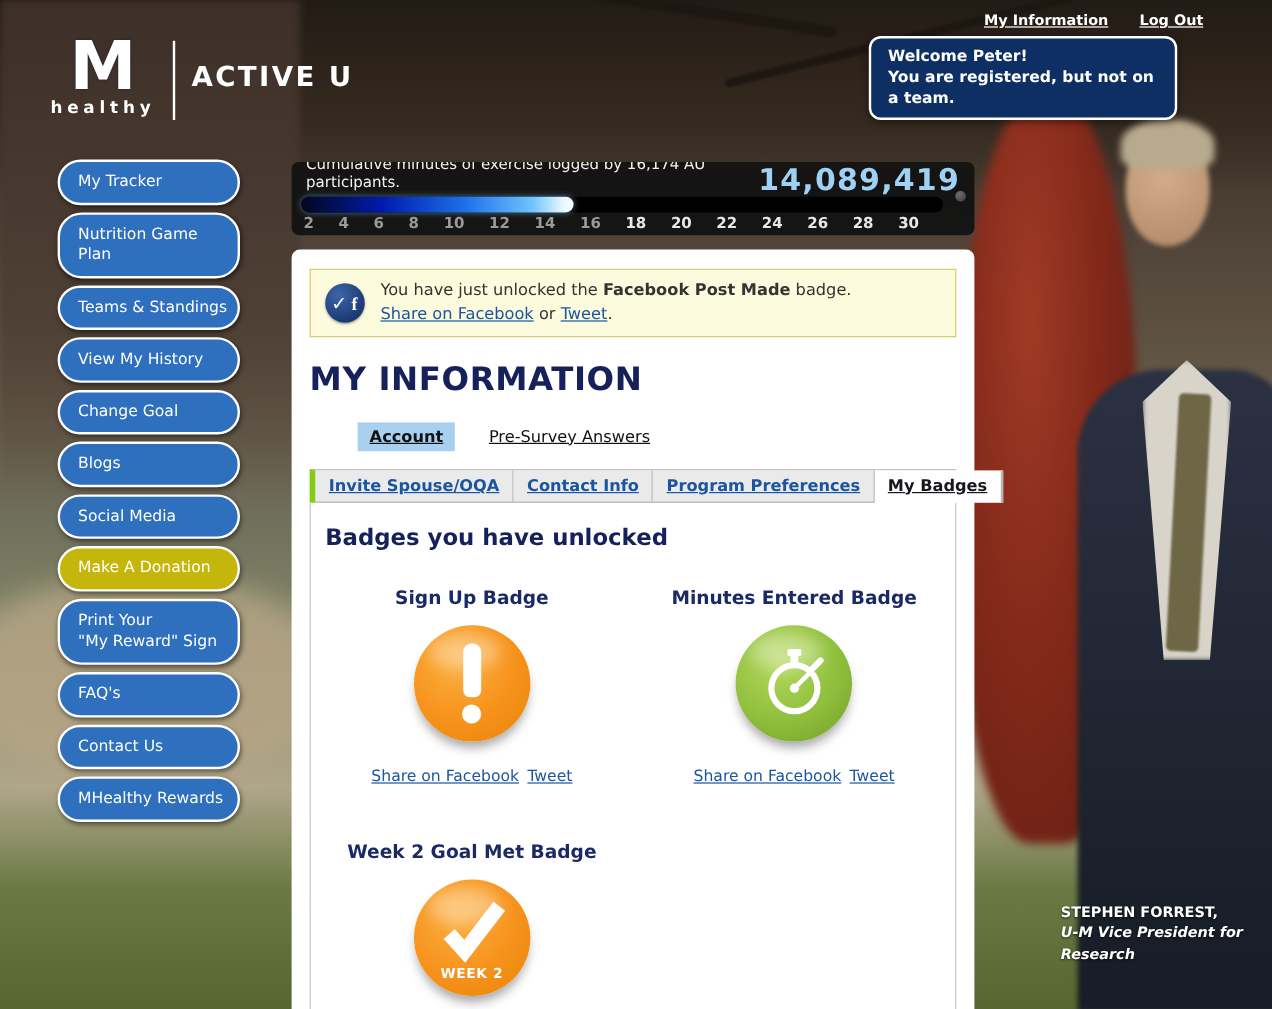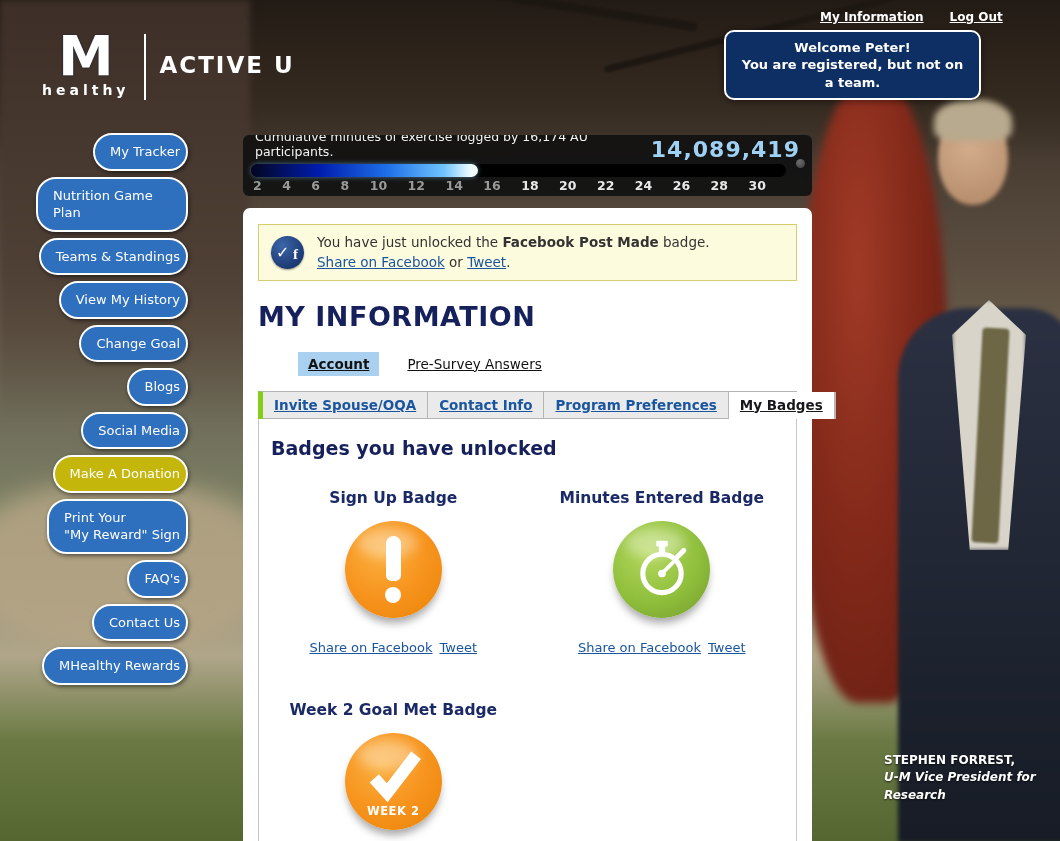--- a/index.html
+++ b/index.html
@@ -37,36 +37,36 @@
   .top-links { position:absolute; top:10px; left:820px; width:150px; display:flex; gap:26px; }
   .top-links a { color:#fff; font-size:12px; font-weight:bold; text-decoration:underline; white-space:nowrap; cursor:pointer; }
   .logo { position:absolute; left:42px; top:30px; display:flex; color:#fff; }
   .logo-m-block { text-align:center; }
   .logo-m { font-size:56px; font-weight:bold; line-height:52px; text-shadow:0 0 2px rgba(10,25,60,.9); }
   .logo-healthy { font-size:14px; letter-spacing:4px; font-weight:bold; }
   .logo-divider { width:2px; background:#fff; margin:4px 14px 0 14px; height:66px; }
   .logo-product { font-size:23px; font-weight:bold; letter-spacing:2px; margin-top:22px; white-space:nowrap; }
   .welcome-box { position:absolute; left:724px; top:30px; width:257px; height:70px;
     background:#0e2f63; border:2px solid #fff; border-radius:10px; color:#fff;
-    font-size:13px; font-weight:bold; text-align:center; display:flex; flex-direction:column;
+    font-size:13px; font-weight:bold; display:flex; flex-direction:column;
     justify-content:center; padding:4px 14px; line-height:1.35; box-shadow:0 2px 6px rgba(0,0,0,.4); }
 
   
-  .sidebar { position:absolute; left:36px; top:133px; width:152px; display:flex; flex-direction:column; gap:6px;align-items:flex-end; }
+  .sidebar { position:absolute; left:48px; top:133px; width:152px; display:flex; flex-direction:column; gap:6px; }
   .side-btn { background:#2e6fbe; border:2px solid #fff; border-radius:20px; color:#fff;
     font-size:13px; padding:8px 6px 8px 15px; box-shadow:1px 2px 4px rgba(0,0,0,.5);
     cursor:pointer; white-space:pre-line; line-height:1.35; }
   .side-btn.yellow { background:#c5b60b; }
 
   
   .ticker { position:absolute; left:243px; top:135px; width:569px; height:61px;
     background:rgba(18,18,18,.94); border-radius:6px; overflow:hidden; }
   .ticker-row1 { display:flex; justify-content:space-between; align-items:flex-end; padding:3px 12px 0 12px; height:28px; }
   .ticker-label { color:#f2f2f2; font-size:12.5px; padding-bottom:4px; }
-  .ticker-total { color:#9ed1f4; font-size:22px; font-weight:bold; line-height:26px; letter-spacing:1px; }
+  .ticker-total { color:#9ed1f4; font-size:25px; font-weight:bold; line-height:26px; letter-spacing:1px; }
   .ticker-track { position:relative; height:13px; margin:1px 26px 1px 8px; background:#000; border-radius:7px; }
   .ticker-fill { position:absolute; left:0; top:0; bottom:0; width:42.5%; border-radius:7px;
     background:linear-gradient(90deg,#04061e 0%,#001cae 30%,#1e6fe8 60%,#6fc4ff 85%,#e6f8ff 96%,#ffffff 100%);
     box-shadow:0 0 5px rgba(120,200,255,.55); }
   .ticker-dot { position:absolute; right:7px; top:24px; width:9px; height:9px; border-radius:50%;
     background:radial-gradient(circle at 35% 30%, #6e6e6e, #3a3a3a); }
   .ticker-ticks { display:flex; justify-content:space-between; margin:0 46px 0 10px; }
   .ticker-ticks span { font-size:12.5px; font-weight:bold; color:#e8e8e8; }
   .ticker-ticks span:nth-child(-n+8) { color:#9a9a9a; }
 

